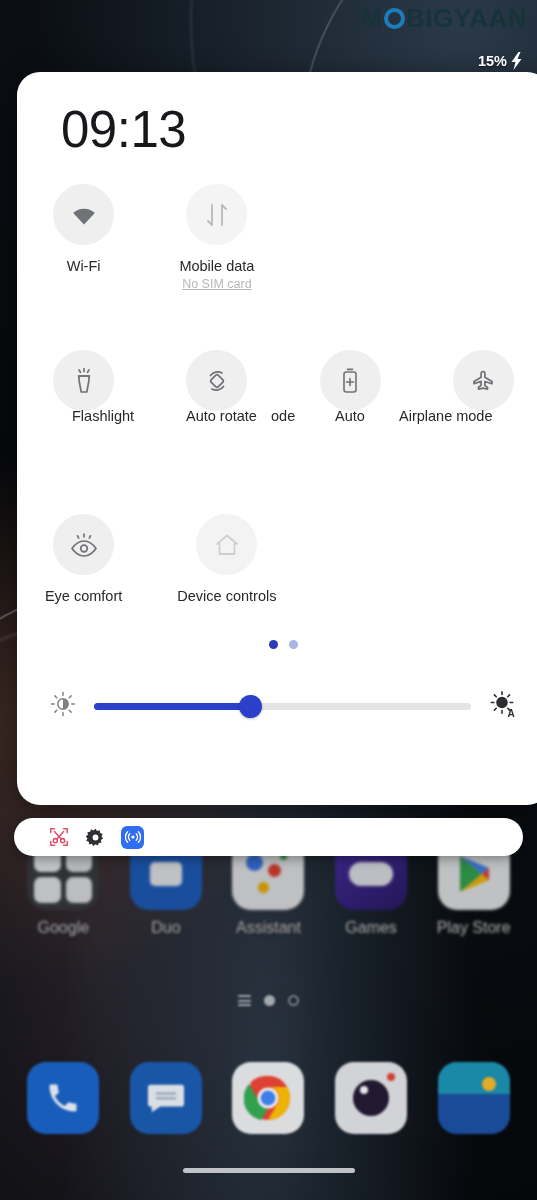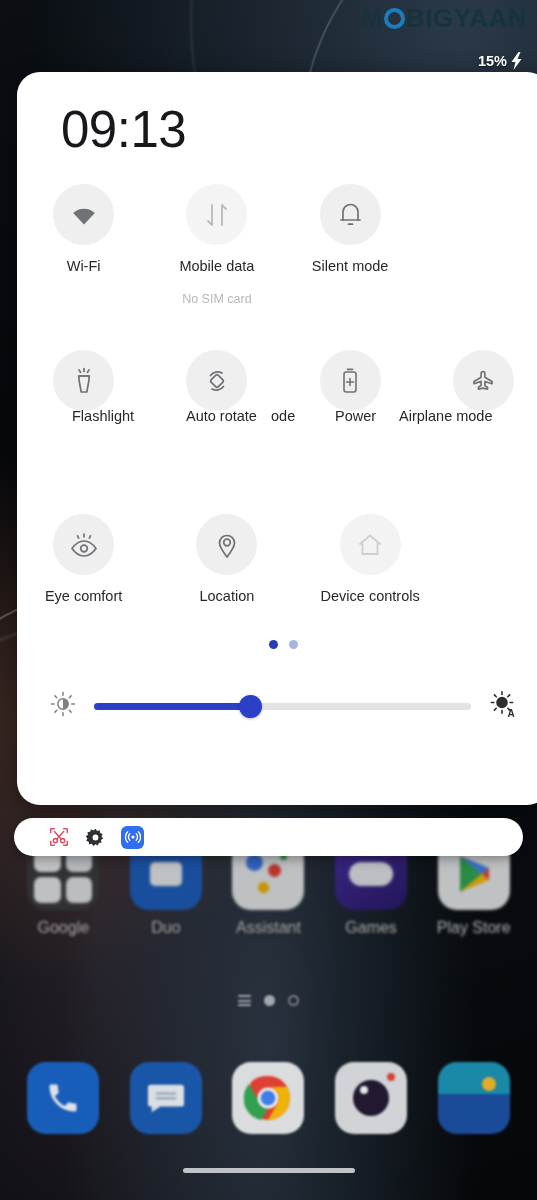--- a/index.html
+++ b/index.html
@@ -71,21 +71,21 @@
   #clock-date{ font-size:19px; color:#1d2023; margin-left:16px; margin-bottom:6px; }
 
   .tile-grid{ position:absolute; left:0; width:100%; display:flex; }
   .tile{ width:25%; display:flex; flex-direction:column; align-items:center; position:relative; }
   .tile-circle{
     width:61px; height:61px; border-radius:50%;
     background:#efefef; display:flex; align-items:center; justify-content:center;
   }
   .tile-circle svg{ display:block; }
   .tile-label{ margin-top:13px; font-size:14.5px; color:#26282b; white-space:nowrap; }
-  .tile-sub{ margin-top:18px; font-size:12.5px; color:#b5b7ba; white-space:nowrap; }
+  .tile-sub{ margin-top:3px; font-size:12.5px; color:#b5b7ba; white-space:nowrap;text-decoration:underline; }
   .tile.dim .tile-circle{ background:#f4f4f4; }
   .tile.dim .tile-circle svg{ opacity:.45; }
   .tile.dim2 .tile-circle{ background:#f3f3f3; }
   .tile.dim2 .tile-circle svg{ opacity:.28; }
 
   
   .anim-labels{ position:absolute; left:0; top:0; width:100%; height:20px; }
   .anim-labels span{ position:absolute; font-size:14.5px; color:#26282b; white-space:nowrap; top:0; }
   .fade-a{ color:#3c3e41; }
   .fade-b{ color:#8e9195; }
@@ -306,30 +306,20 @@
     </div>
     <div class="tile dim">
       <div class="tile-circle">
         <svg width="26" height="28" viewBox="0 0 26 28" fill="none" stroke="#6f7276" stroke-width="1.8" stroke-linecap="round" stroke-linejoin="round">
           <path d="M8 4v20M8 24l-4-4M18 24V4M18 4l4 4"></path>
         </svg>
       </div>
       <div class="tile-label">Mobile data</div>
       <div class="tile-sub">No SIM card</div>
     </div>
-    <div class="tile">
-      <div class="tile-circle">
-        <svg width="25" height="28" viewBox="0 0 25 28" fill="none" stroke="#6f7276" stroke-width="1.7" stroke-linecap="round" stroke-linejoin="round">
-          <path d="M5 19V11a7.5 7.5 0 0 1 15 0v8"></path>
-          <path d="M3 19h19"></path>
-          <path d="M10.5 23.2h4"></path>
-        </svg>
-      </div>
-      <div class="tile-label">Silent mode</div>
-    </div>
   </div>
 
   <div class="tile-grid" style="top:278px;">
     <div class="tile">
       <div class="tile-circle">
         <svg width="24" height="30" viewBox="0 0 24 30" fill="none" stroke="#6f7276" stroke-width="1.7" stroke-linecap="round" stroke-linejoin="round">
           <path d="M7 10h10v4l-2.2 12H9.2L7 14z"></path>
           <path d="M6.5 10h11"></path>
           <path d="M12 2.5v3M7 4l1.5 2.3M17 4l-1.5 2.3"></path>
         </svg>
@@ -357,44 +347,35 @@
       <div class="tile-circle">
         <svg width="28" height="28" viewBox="0 0 28 28" fill="none" stroke="#6f7276" stroke-width="1.7" stroke-linecap="round" stroke-linejoin="round">
           <path d="M14 4.5c1.3 0 1.9 1.1 1.9 2.4v3.3l7.1 4.2v2.3l-7.1-2.2v4l2.6 1.9v1.8L14 21.2l-4.5.9v-1.8l2.6-1.9v-4L5 16.7v-2.3l7.1-4.2V6.9c0-1.3.6-2.4 1.9-2.4z"></path>
         </svg>
       </div>
     </div>
     <div class="anim-labels" style="top:58px;">
       <span style="left:55px;">Flashlight</span>
       <span style="left:169px;">Auto rotate</span>
       <span class="fade-a" style="left:254px;">ode</span>
-      <span class="fade-b" style="left:318px;">Power</span>
+      <span class="fade-b" style="left:318px;">Auto</span>
       <span style="left:382px;">Airplane mode</span>
     </div>
   </div>
 
   <div class="tile-grid" style="top:442px;gap:10px;">
     <div class="tile">
       <div class="tile-circle">
         <svg width="30" height="28" viewBox="0 0 30 28" fill="none" stroke="#6f7276" stroke-width="1.7" stroke-linecap="round" stroke-linejoin="round">
           <path d="M3 17.5c3.5-5 8-7.5 12-7.5s8.5 2.5 12 7.5c-3.5 5-8 7.5-12 7.5S6.5 22.5 3 17.5z"></path>
           <circle cx="15" cy="17.5" r="3.3"></circle>
           <path d="M15 3.2v2.6M8.5 4.8l1.2 2.3M21.5 4.8l-1.2 2.3"></path>
         </svg>
       </div>
       <div class="tile-label">Eye comfort</div>
-    </div>
-    <div class="tile">
-      <div class="tile-circle">
-        <svg width="24" height="30" viewBox="0 0 24 30" fill="none" stroke="#6f7276" stroke-width="1.7" stroke-linecap="round" stroke-linejoin="round">
-          <path d="M12 27c4.7-6.2 7.5-10 7.5-14A7.5 7.5 0 0 0 4.5 13c0 4 2.8 7.8 7.5 14z"></path>
-          <circle cx="12" cy="12.5" r="3.3"></circle>
-        </svg>
-      </div>
-      <div class="tile-label">Location</div>
     </div>
     <div class="tile dim2">
       <div class="tile-circle">
         <svg width="28" height="28" viewBox="0 0 28 28" fill="none" stroke="#6f7276" stroke-width="1.8" stroke-linecap="round" stroke-linejoin="round">
           <path d="M4 13 14 4.5 24 13"></path>
           <path d="M6.5 12.5V23h15V12.5"></path>
         </svg>
       </div>
       <div class="tile-label">Device controls</div>
     </div>

